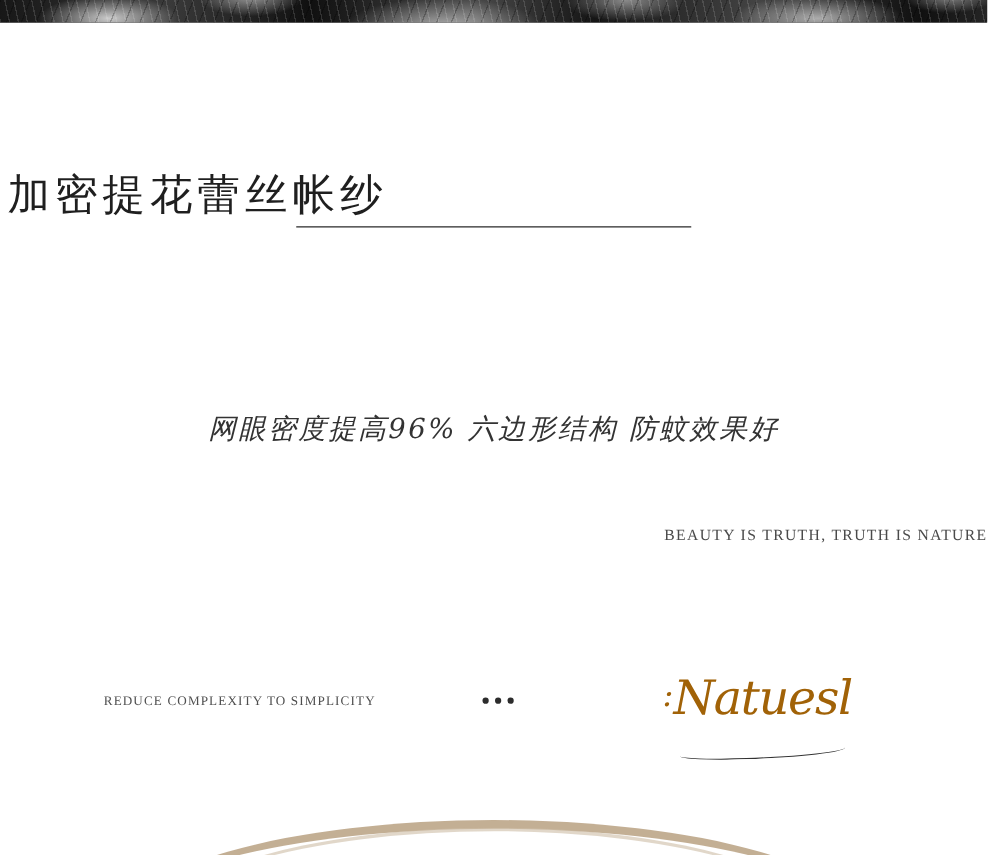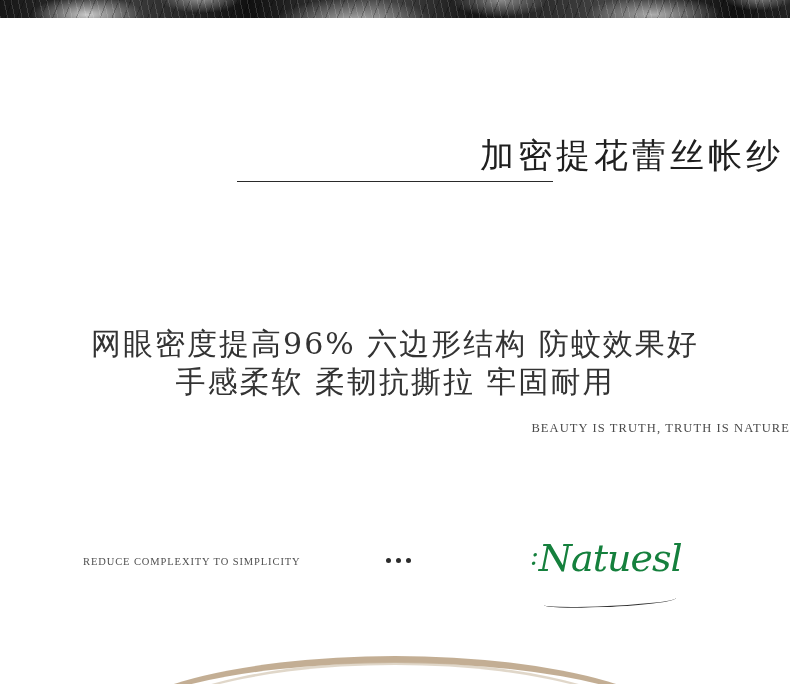--- a/index.html
+++ b/index.html
@@ -87,21 +87,21 @@
     box-sizing: border-box;
     opacity: 0.6;
   }
 
   
   .title-wrap {
     position: absolute;
     top: 133px;
     left: 0;
     width: 790px;
-    text-align: right;
+    text-align: left;
   }
   .title {
     display: inline-block;
     font-family: "DejaVu Serif", "Liberation Serif", serif;
     font-size: 34px;
     letter-spacing: 4px;
     color: #1f1f1f;
     padding: 0 6px 10px 6px;
     font-weight: 500;
   }
@@ -117,25 +117,26 @@
   
   .features {
     position: absolute;
     top: 328px;
     left: 0;
     width: 790px;
     text-align: center;
   }
   .feature-line {
     font-family: "DejaVu Serif", "Liberation Serif", serif;
-    font-size: 30px;
+    font-size: 22px;
     letter-spacing: 2px;
     color: #333333;
     line-height: 32px;
     margin: 0 0 6px 0;
+    font-style: italic;
   }
 
   
   .eng {
     position: absolute;
     top: 418px;
     left: 0;
     width: 790px;
     text-align: right;
   }
@@ -183,21 +184,21 @@
     border-radius: 50%;
     background: #2c2c2c;
   }
   .signature {
     position: absolute;
     left: 530px;
     top: -8px;
     font-family: "DejaVu Serif", "Liberation Serif", serif;
     font-size: 38px;
     font-style: italic;
-    color: #15803d;
+    color: #a16207;
     letter-spacing: -1px;
   }
   .signature .colon {
     font-size: 26px;
     vertical-align: 6px;
     letter-spacing: 0;
   }
   .sig-flourish {
     position: absolute;
     left: 544px;
@@ -220,21 +221,20 @@
     <div class="scratch"></div>
   </div>
 
   <div class="title-wrap">
     <div class="title">加密提花蕾丝帐纱</div>
   </div>
   <div class="title-rule"></div>
 
   <div class="features">
     <div class="feature-line">网眼密度提高96% 六边形结构 防蚊效果好</div>
-    <div class="feature-line">手感柔软 柔韧抗撕拉 牢固耐用</div>
   </div>
 
   <div class="eng">
     <div class="eng-line">BEAUTY IS TRUTH, TRUTH IS NATURE</div>
   </div>
 
   <div class="footer">
     <div class="footer-left">REDUCE COMPLEXITY TO SIMPLICITY</div>
     <div class="dots">
       <i></i>

